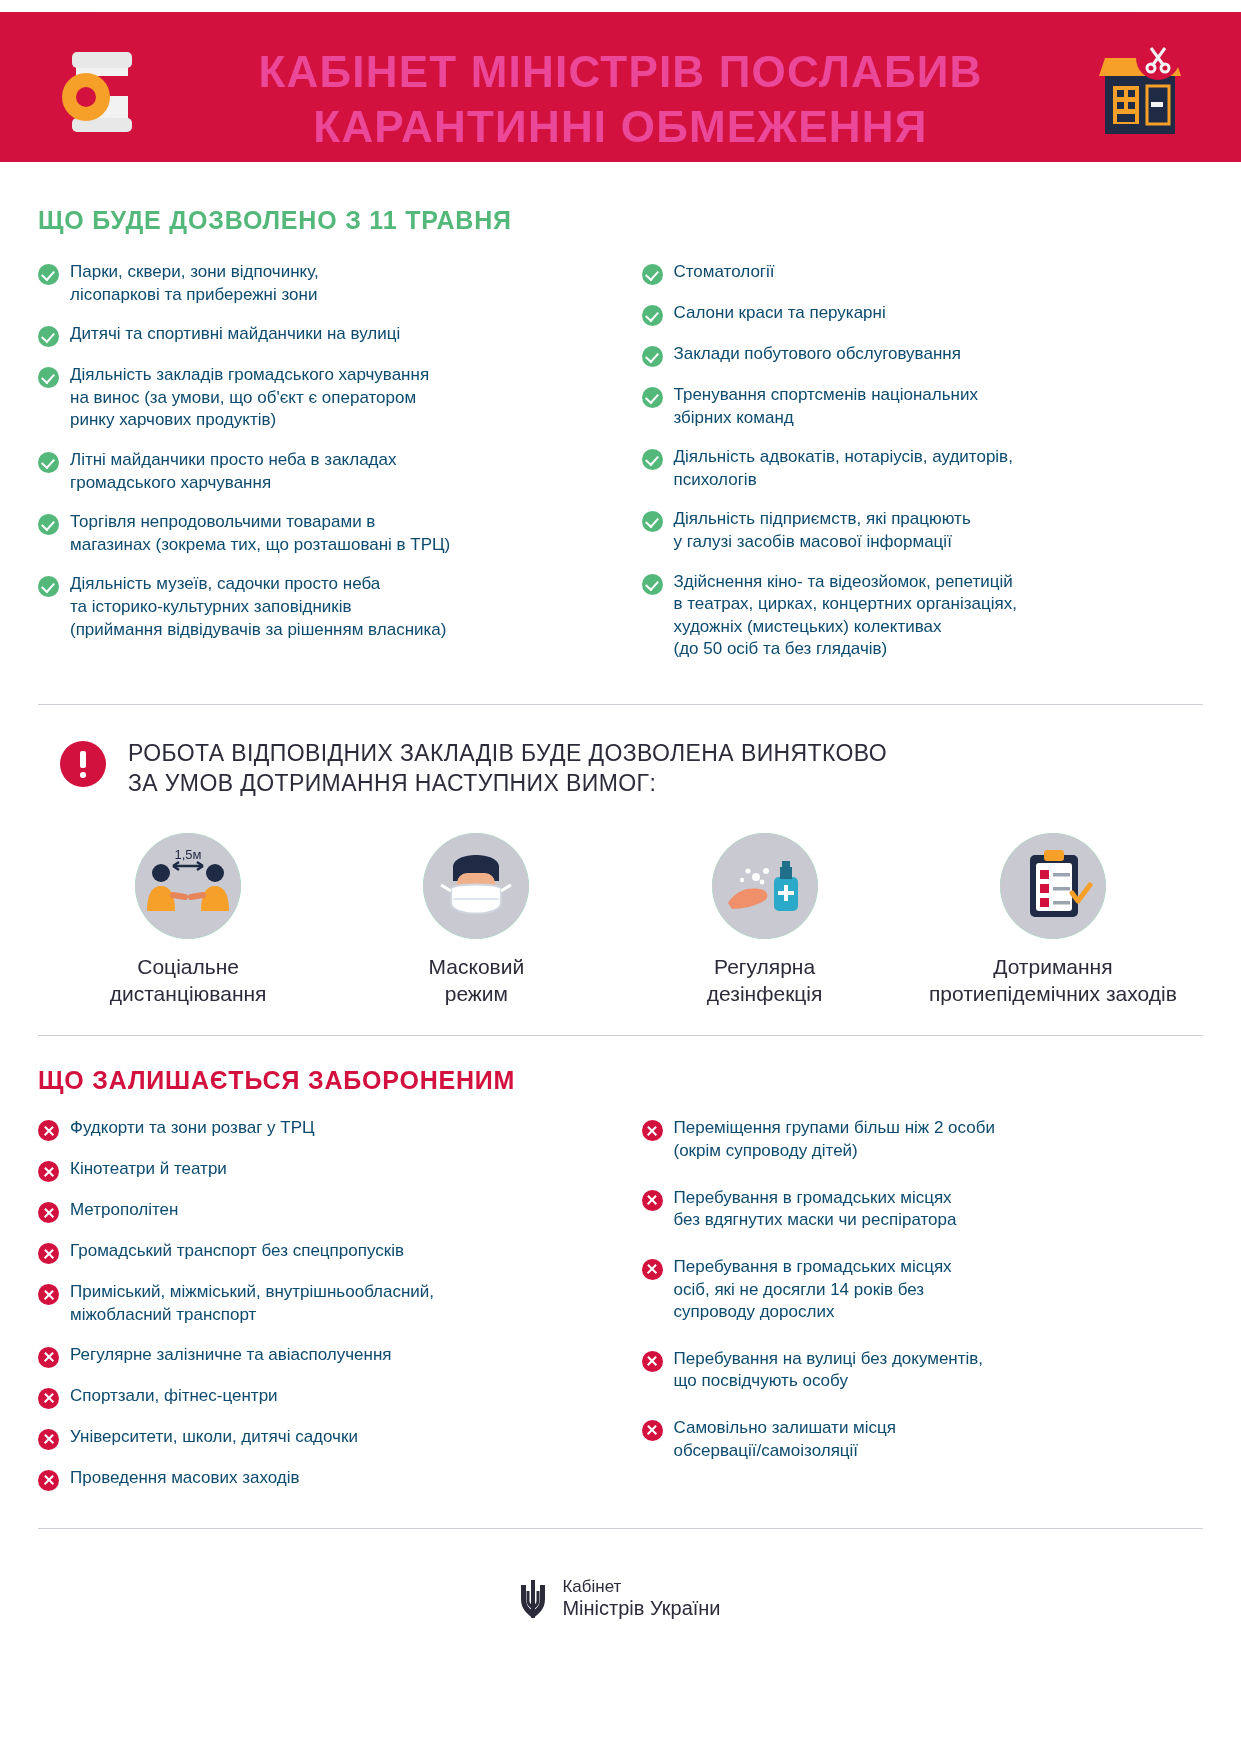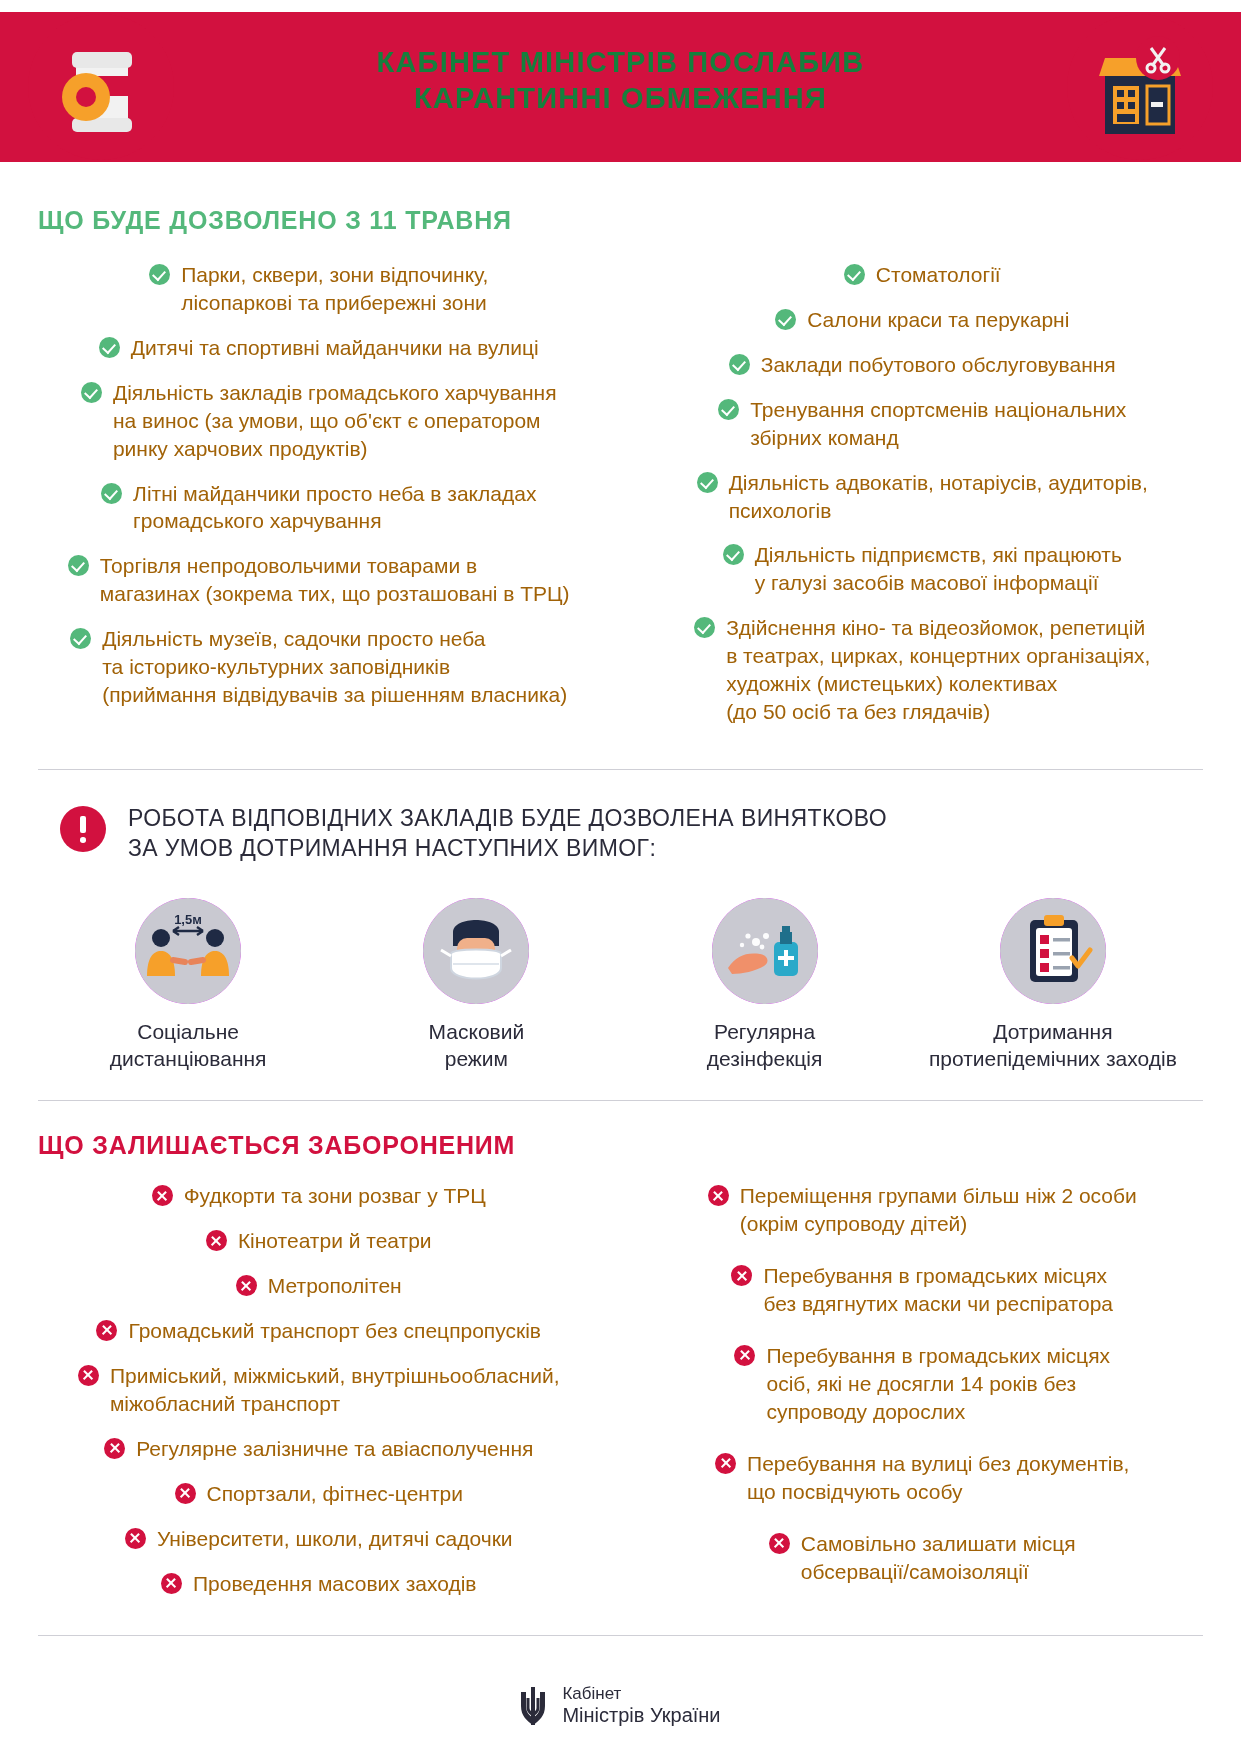--- a/index.html
+++ b/index.html
@@ -24,22 +24,22 @@
   .header-band {
     position: absolute;
     left: 0; right: 0; top: 12px;
     height: 150px;
     background: #d2113f;
   }
   .header-title {
     position: absolute;
     left: 0; right: 0; top: 44px;
     text-align: center;
-    color: #15803d;
-    font-size: 29px;
+    color: #ec4899;
+    font-size: 44px;
     font-weight: bold;
     letter-spacing: 1.2px;
     line-height: 1.25;
     text-transform: uppercase;
   }
   .header-title span { display: block; }
 
   .badge-circle {
     position: absolute;
     width: 146px; height: 146px;
@@ -71,24 +71,23 @@
   .col { flex: 1 1 0; }
 
   ul.list {
     list-style: none;
     margin: 0; padding: 0;
   }
   ul.list li {
     display: flex;
     align-items: flex-start;
     margin-bottom: 17px;
-    font-size: 21px;
+    font-size: 17px;
     line-height: 1.33;
-    color: #a16207;
-    justify-content: center;
+    color: #0c4a6e;
   }
   ul.list li .txt { white-space: pre-line; }
 
   .ic {
     flex: 0 0 auto;
     width: 21px; height: 21px;
     border-radius: 50%;
     margin-right: 11px;
     margin-top: 3px;
     position: relative;
@@ -168,25 +167,24 @@
     justify-content: space-between;
     padding: 34px 44px 0 44px;
   }
   .cond-item {
     flex: 1 1 0;
     text-align: center;
   }
   .cond-circle {
     width: 106px; height: 106px;
     border-radius: 50%;
-    background: #d946ef;
+    background: #86efac;
     margin: 0 auto 14px auto;
     position: relative;
     overflow: hidden;
-    font-weight: bold;
   }
   .cond-label {
     font-size: 21px;
     line-height: 1.3;
     color: #2b2b3a;
     white-space: pre-line;
   }
 
   
   .footer {

